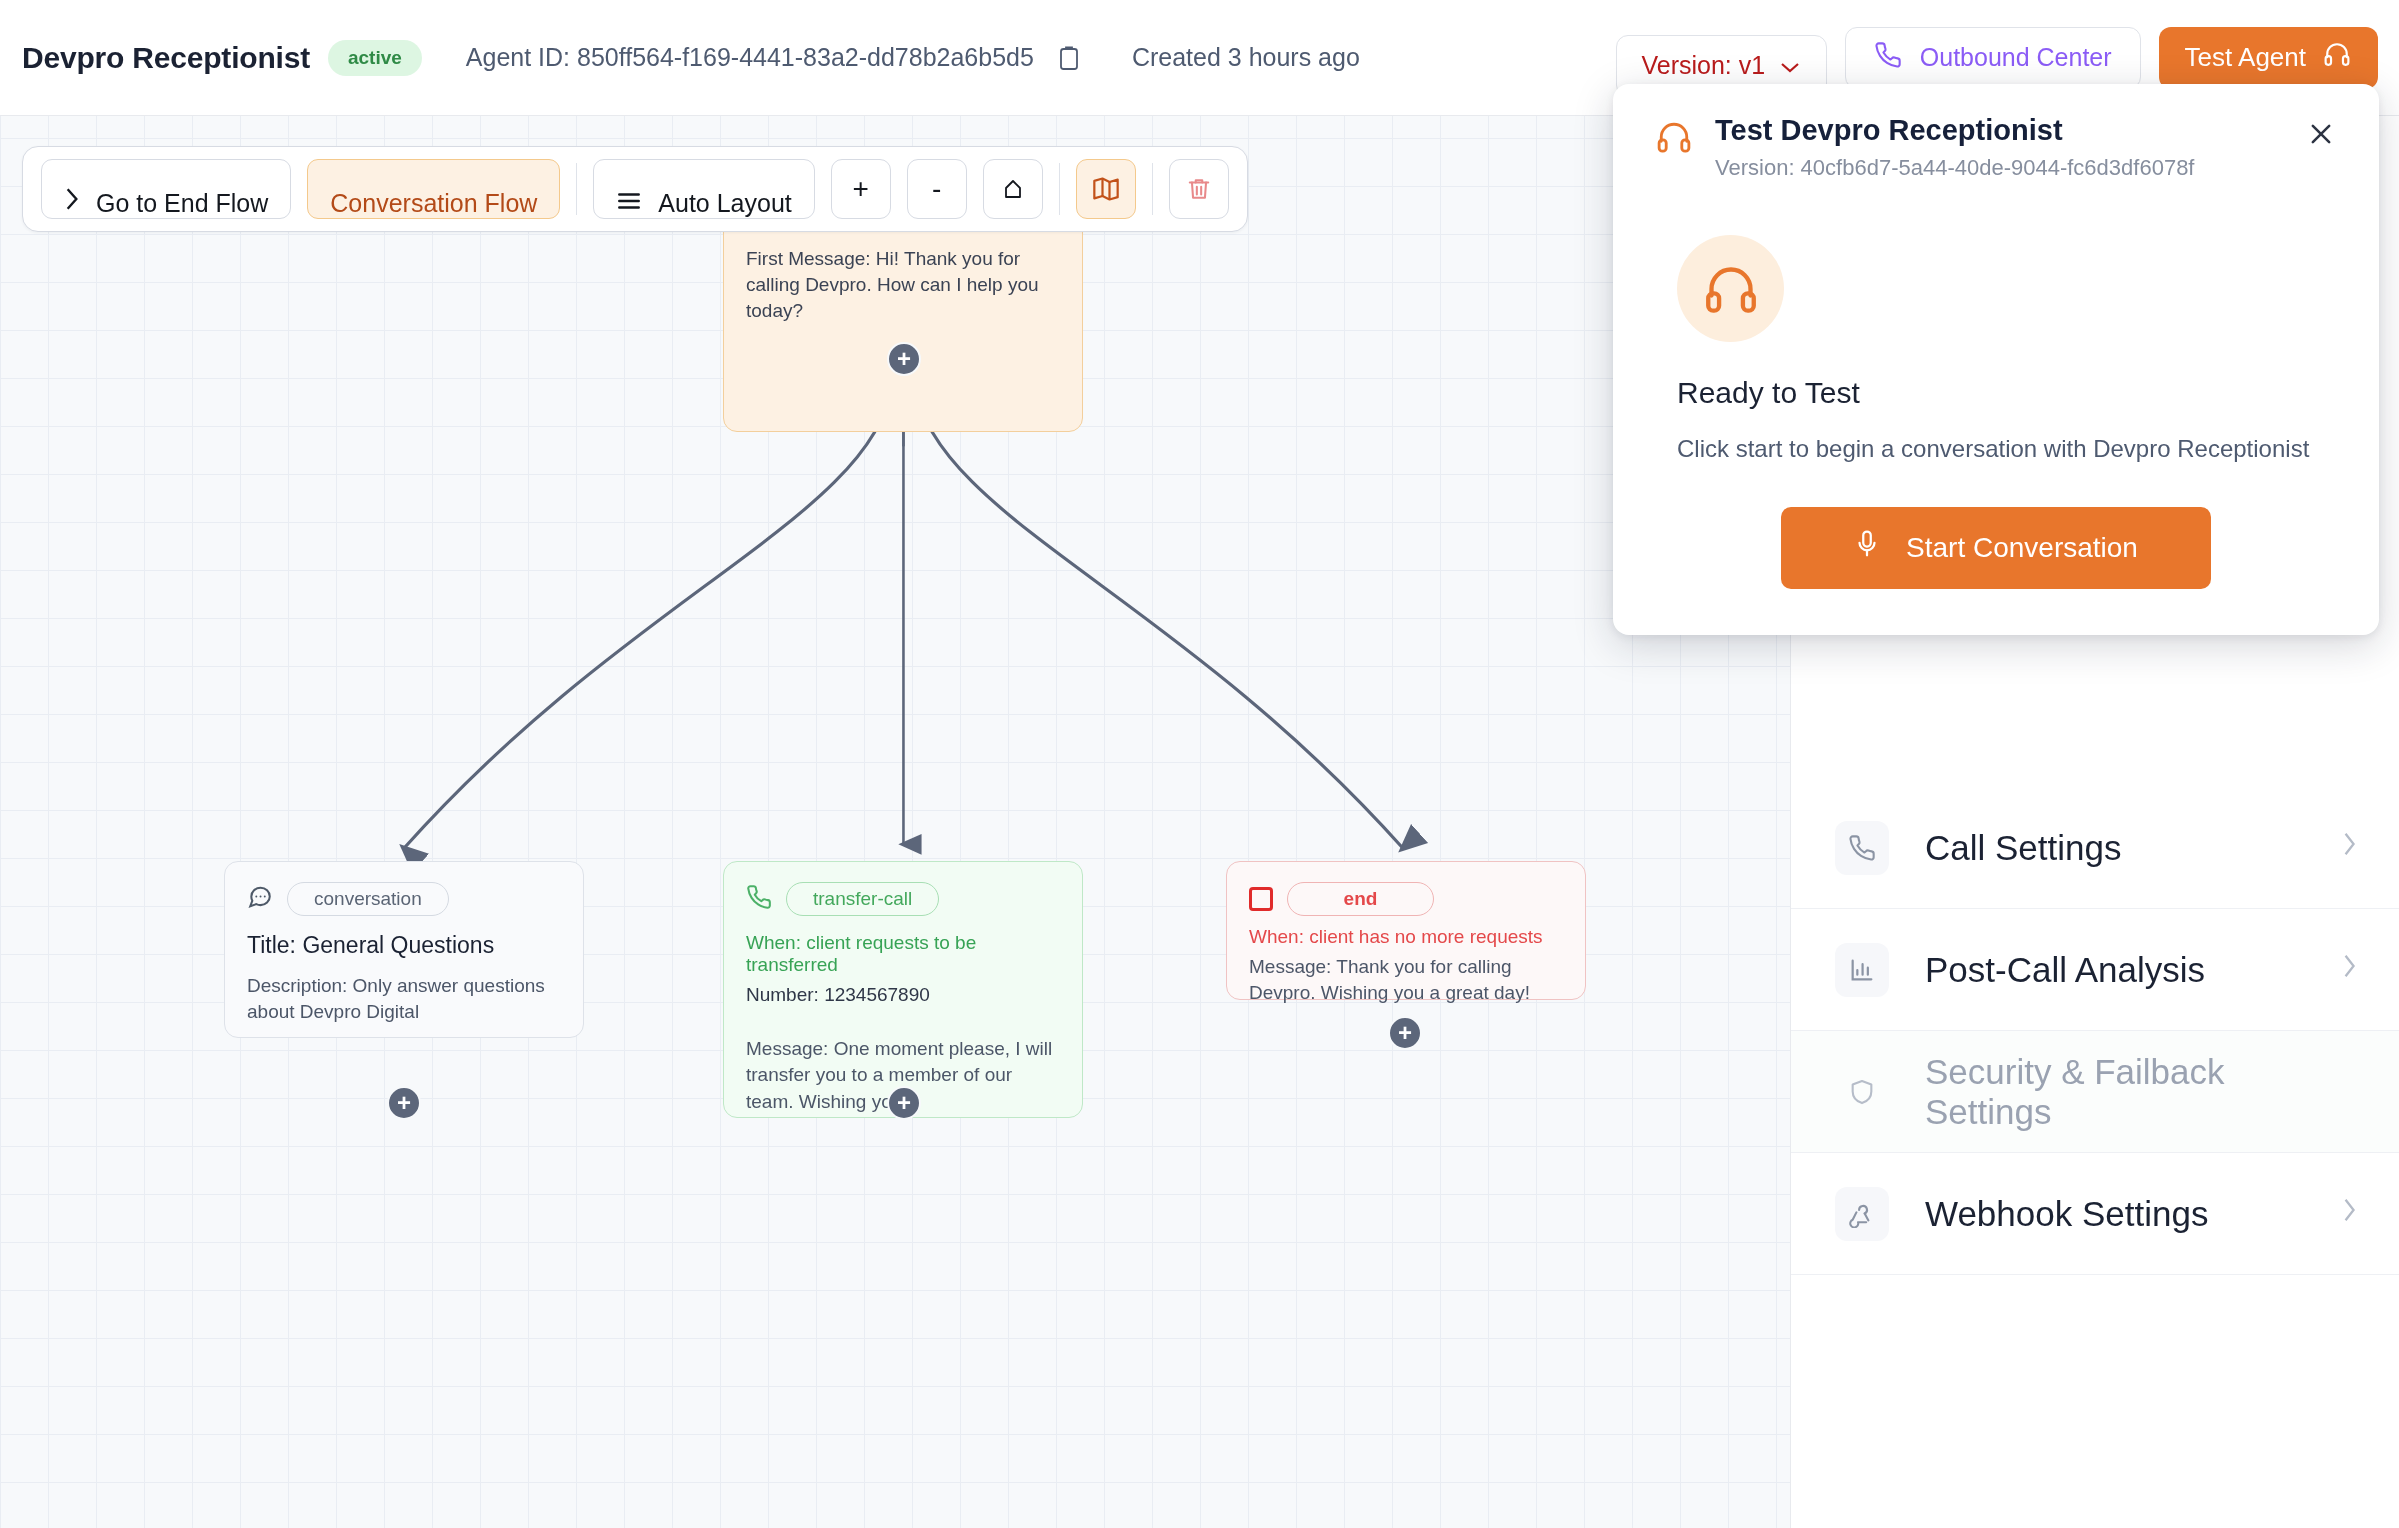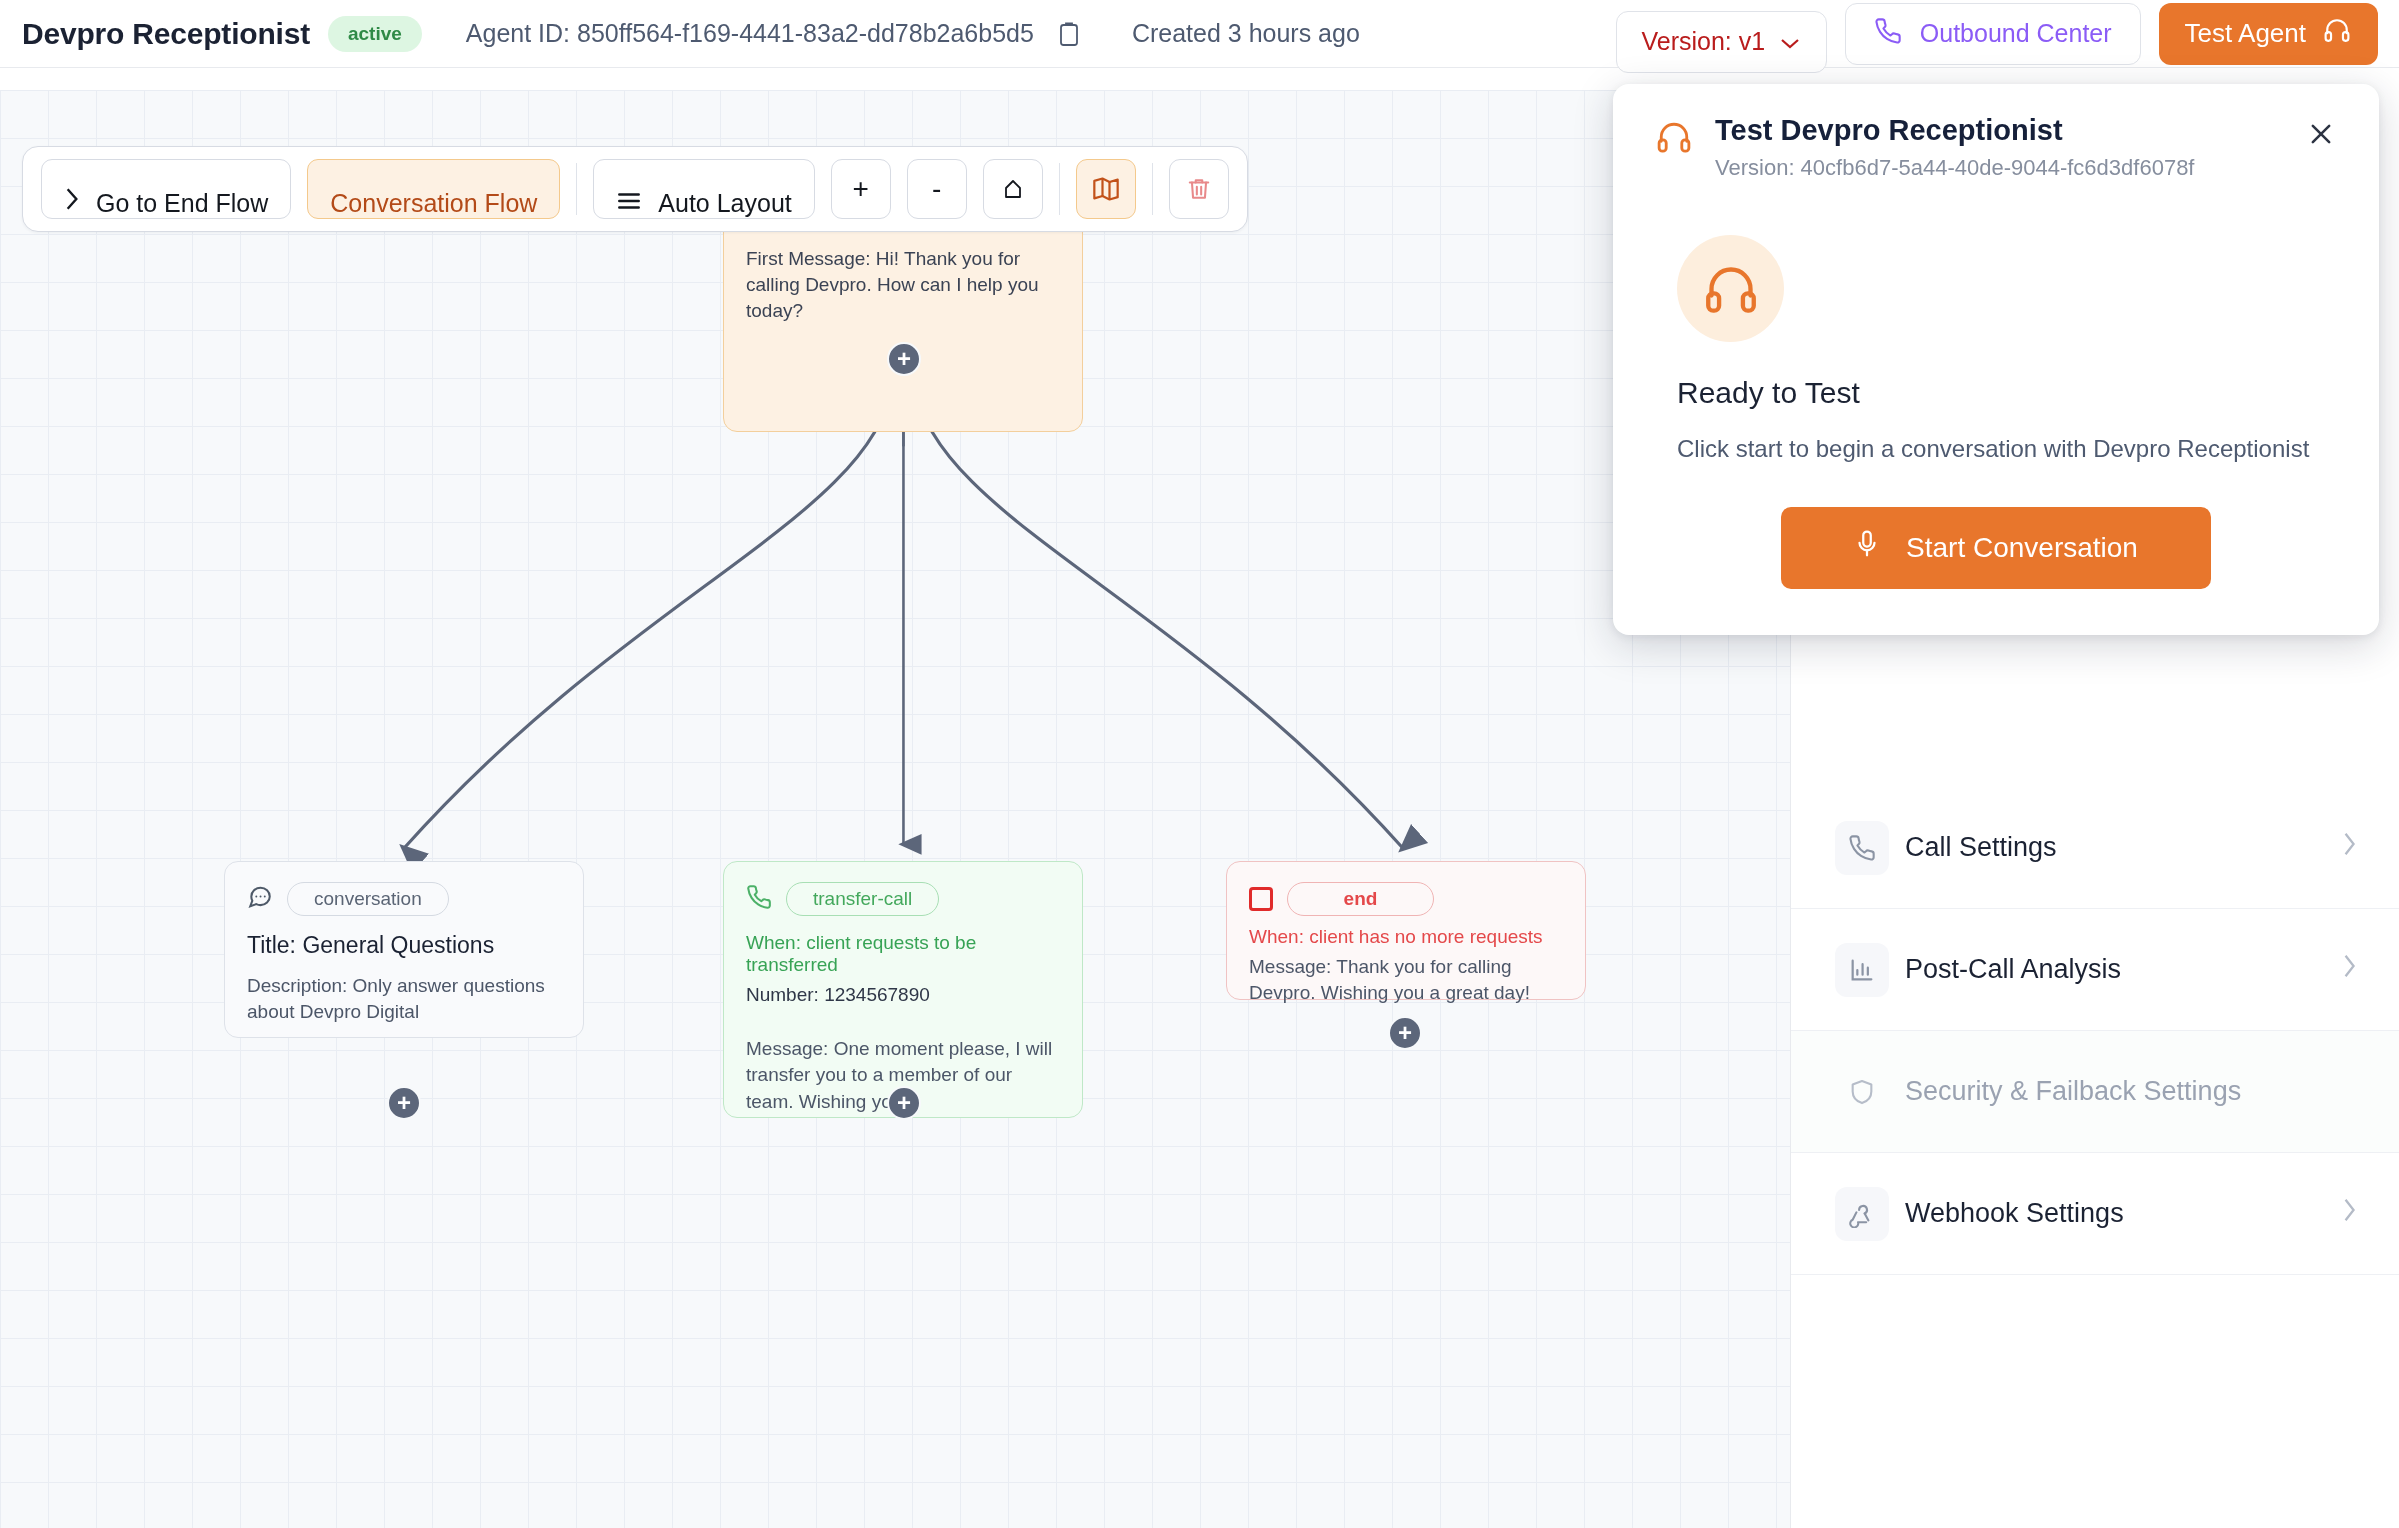--- a/index.html
+++ b/index.html
@@ -6,21 +6,21 @@
   html, body {
     width: 2400px; height: 1528px;
     font-family: "Liberation Sans", sans-serif;
     background: #ffffff;
     overflow: hidden;
   }
 
   
   .header {
     position: absolute; top: 0; left: 0;
-    width: 2400px; height: 68px;
+    width: 2400px; height: 116px;
     background: #ffffff;
     border-bottom: 1px solid #e8eaee;
     display: flex; align-items: center;
     padding: 0 22px;
     gap: 0;
     z-index: 30;
   }
   .agent-title {
     font-size: 30px; font-weight: bold; color: #1b2233;
     letter-spacing: -0.2px;
@@ -249,21 +249,21 @@
   .settings-item.disabled { background: #fbfdfc; cursor: default; }
   .si-icon {
     width: 54px; height: 54px;
     border-radius: 12px;
     background: #f6f7fa;
     display: flex; align-items: center; justify-content: center;
     color: #8b94a4;
     flex-shrink: 0;
   }
   .settings-item.disabled .si-icon { background: transparent; color: #b6bdc9; }
-  .si-label { margin-left: 16px; font-size: 27px; color: #1b2233; flex: 1; }
+  .si-label { margin-left: 36px; font-size: 35px; color: #1b2233; flex: 1; }
   .settings-item.disabled .si-label { color: #9aa2b1; }
   .si-chev { color: #b4bbc7; font-size: 26px; }
 
   
   .test-modal {
     position: absolute;
     top: 84px; right: 20px;
     width: 766px;
     background: #ffffff;
     border-radius: 16px;

